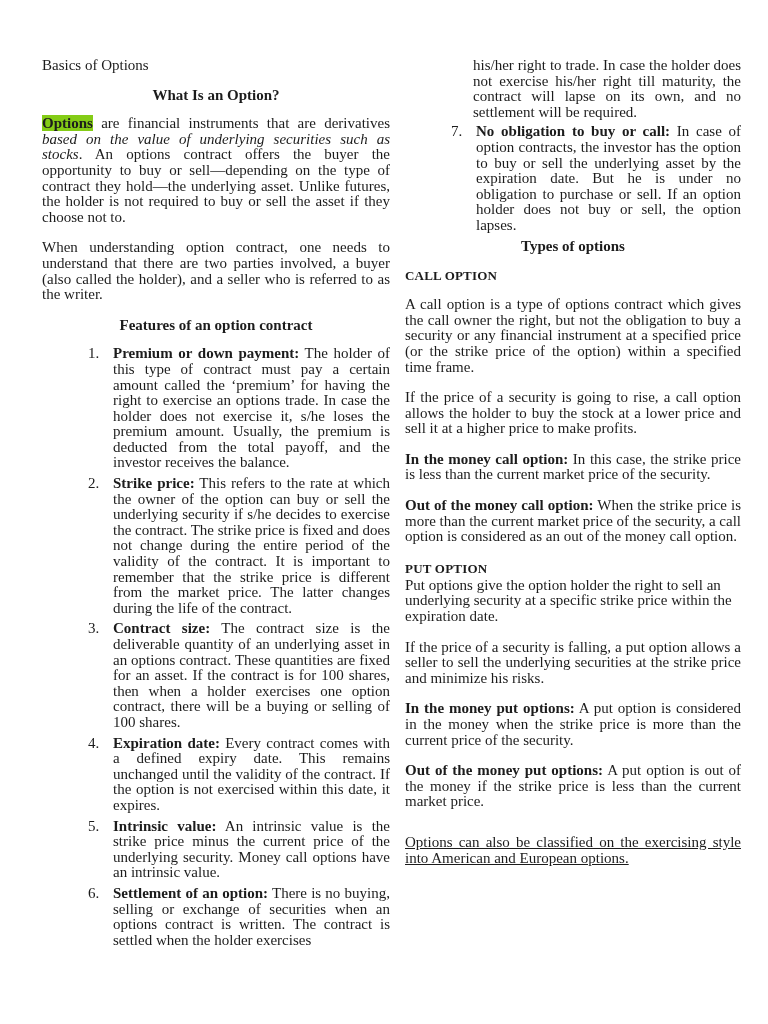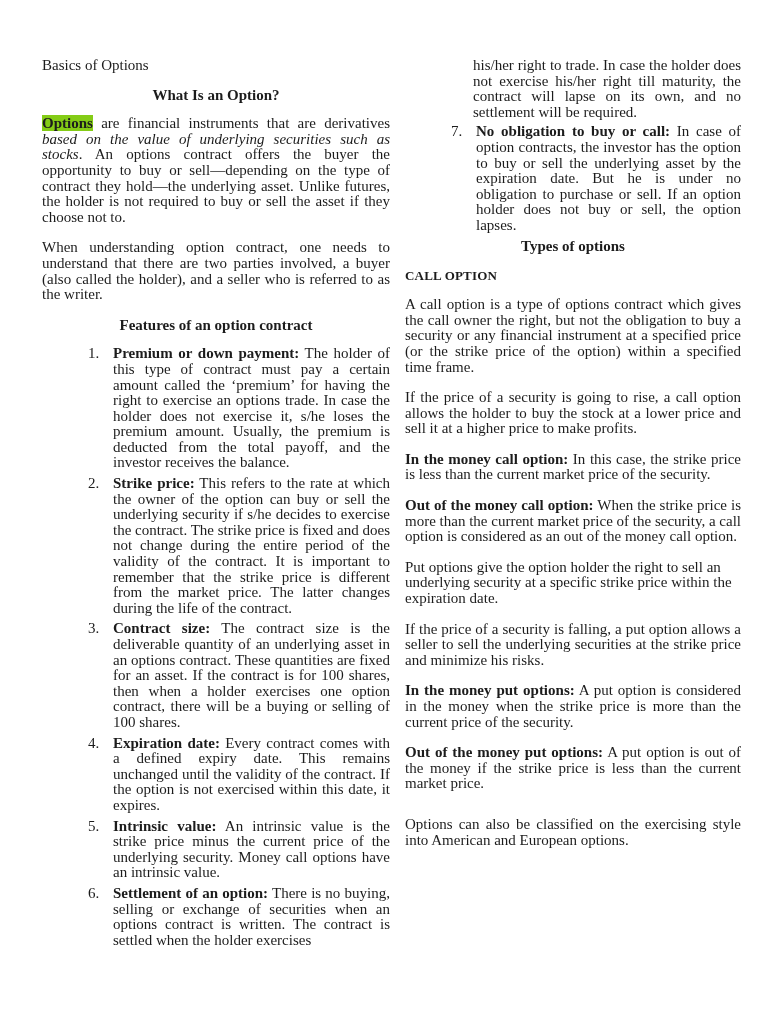--- a/index.html
+++ b/index.html
@@ -49,21 +49,21 @@
   .item .num{
     position:absolute;
     left:46px;top:0;
   }
   .cont{
     margin-left:68px;
     text-align:justify;
     margin-bottom:4px;
   }
   .tight{margin-bottom:0;}
-  .gap{margin-top:25px;}
+  .gap{margin-top:25px;text-decoration:underline;}
   .ragged{text-align:left;}
   .seg.b{font-weight:700;}
   .seg.i{font-style:italic;}
   .seg.hl{background:#84cc16;}
 </style>
 </head>
 <body>
 
 <div class="page">
   <div class="cols">
@@ -82,20 +82,21 @@
       </div>
     <div class="col col-right">
         <div class="blk cont"><span class="seg">his/her right to trade. In case the holder does not exercise his/her right till maturity, the contract will lapse on its own, and no settlement will be required.</span></div>
         <div class="blk item"><span class="num">7.</span><span class="seg b">No obligation to buy or call:</span><span class="seg"> In case of option contracts, the investor has the option to buy or sell the underlying asset by the expiration date. But he is under no obligation to purchase or sell. If an option holder does not buy or sell, the option lapses.</span></div>
         <div class="blk heading gap-sm"><span class="seg b">Types of options</span></div>
         <div class="blk heading-lg"><span class="seg b">CALL OPTION</span></div>
         <div class="blk para"><span class="seg">A call option is a type of options contract which gives the call owner the right, but not the obligation to buy a security or any financial instrument at a specified price (or the strike price of the option) within a specified time frame.</span></div>
         <div class="blk para"><span class="seg">If the price of a security is going to rise, a call option allows the holder to buy the stock at a lower price and sell it at a higher price to make profits.</span></div>
         <div class="blk para"><span class="seg b">In the money call option:</span><span class="seg"> In this case, the strike price is less than the current market price of the security.</span></div>
         <div class="blk para"><span class="seg b">Out of the money call option:</span><span class="seg"> When the strike price is more than the current market price of the security, a call option is considered as an out of the money call option.</span></div>
+        <div class="blk heading-lg tight"><span class="seg b">PUT OPTION</span></div>
         <div class="blk para ragged"><span class="seg">Put options give the option holder the right to sell an underlying security at a specific strike price within the expiration date.</span></div>
         <div class="blk para"><span class="seg">If the price of a security is falling, a put option allows a seller to sell the underlying securities at the strike price and minimize his risks.</span></div>
         <div class="blk para"><span class="seg b">In the money put options:</span><span class="seg"> A put option is considered in the money when the strike price is more than the current price of the security.</span></div>
         <div class="blk para"><span class="seg b">Out of the money put options:</span><span class="seg"> A put option is out of the money if the strike price is less than the current market price.</span></div>
         <div class="blk para gap"><span class="seg">Options can also be classified on the exercising style into American and European options.</span></div>
       </div>
   </div>
 </div>
 
 </body></html>

